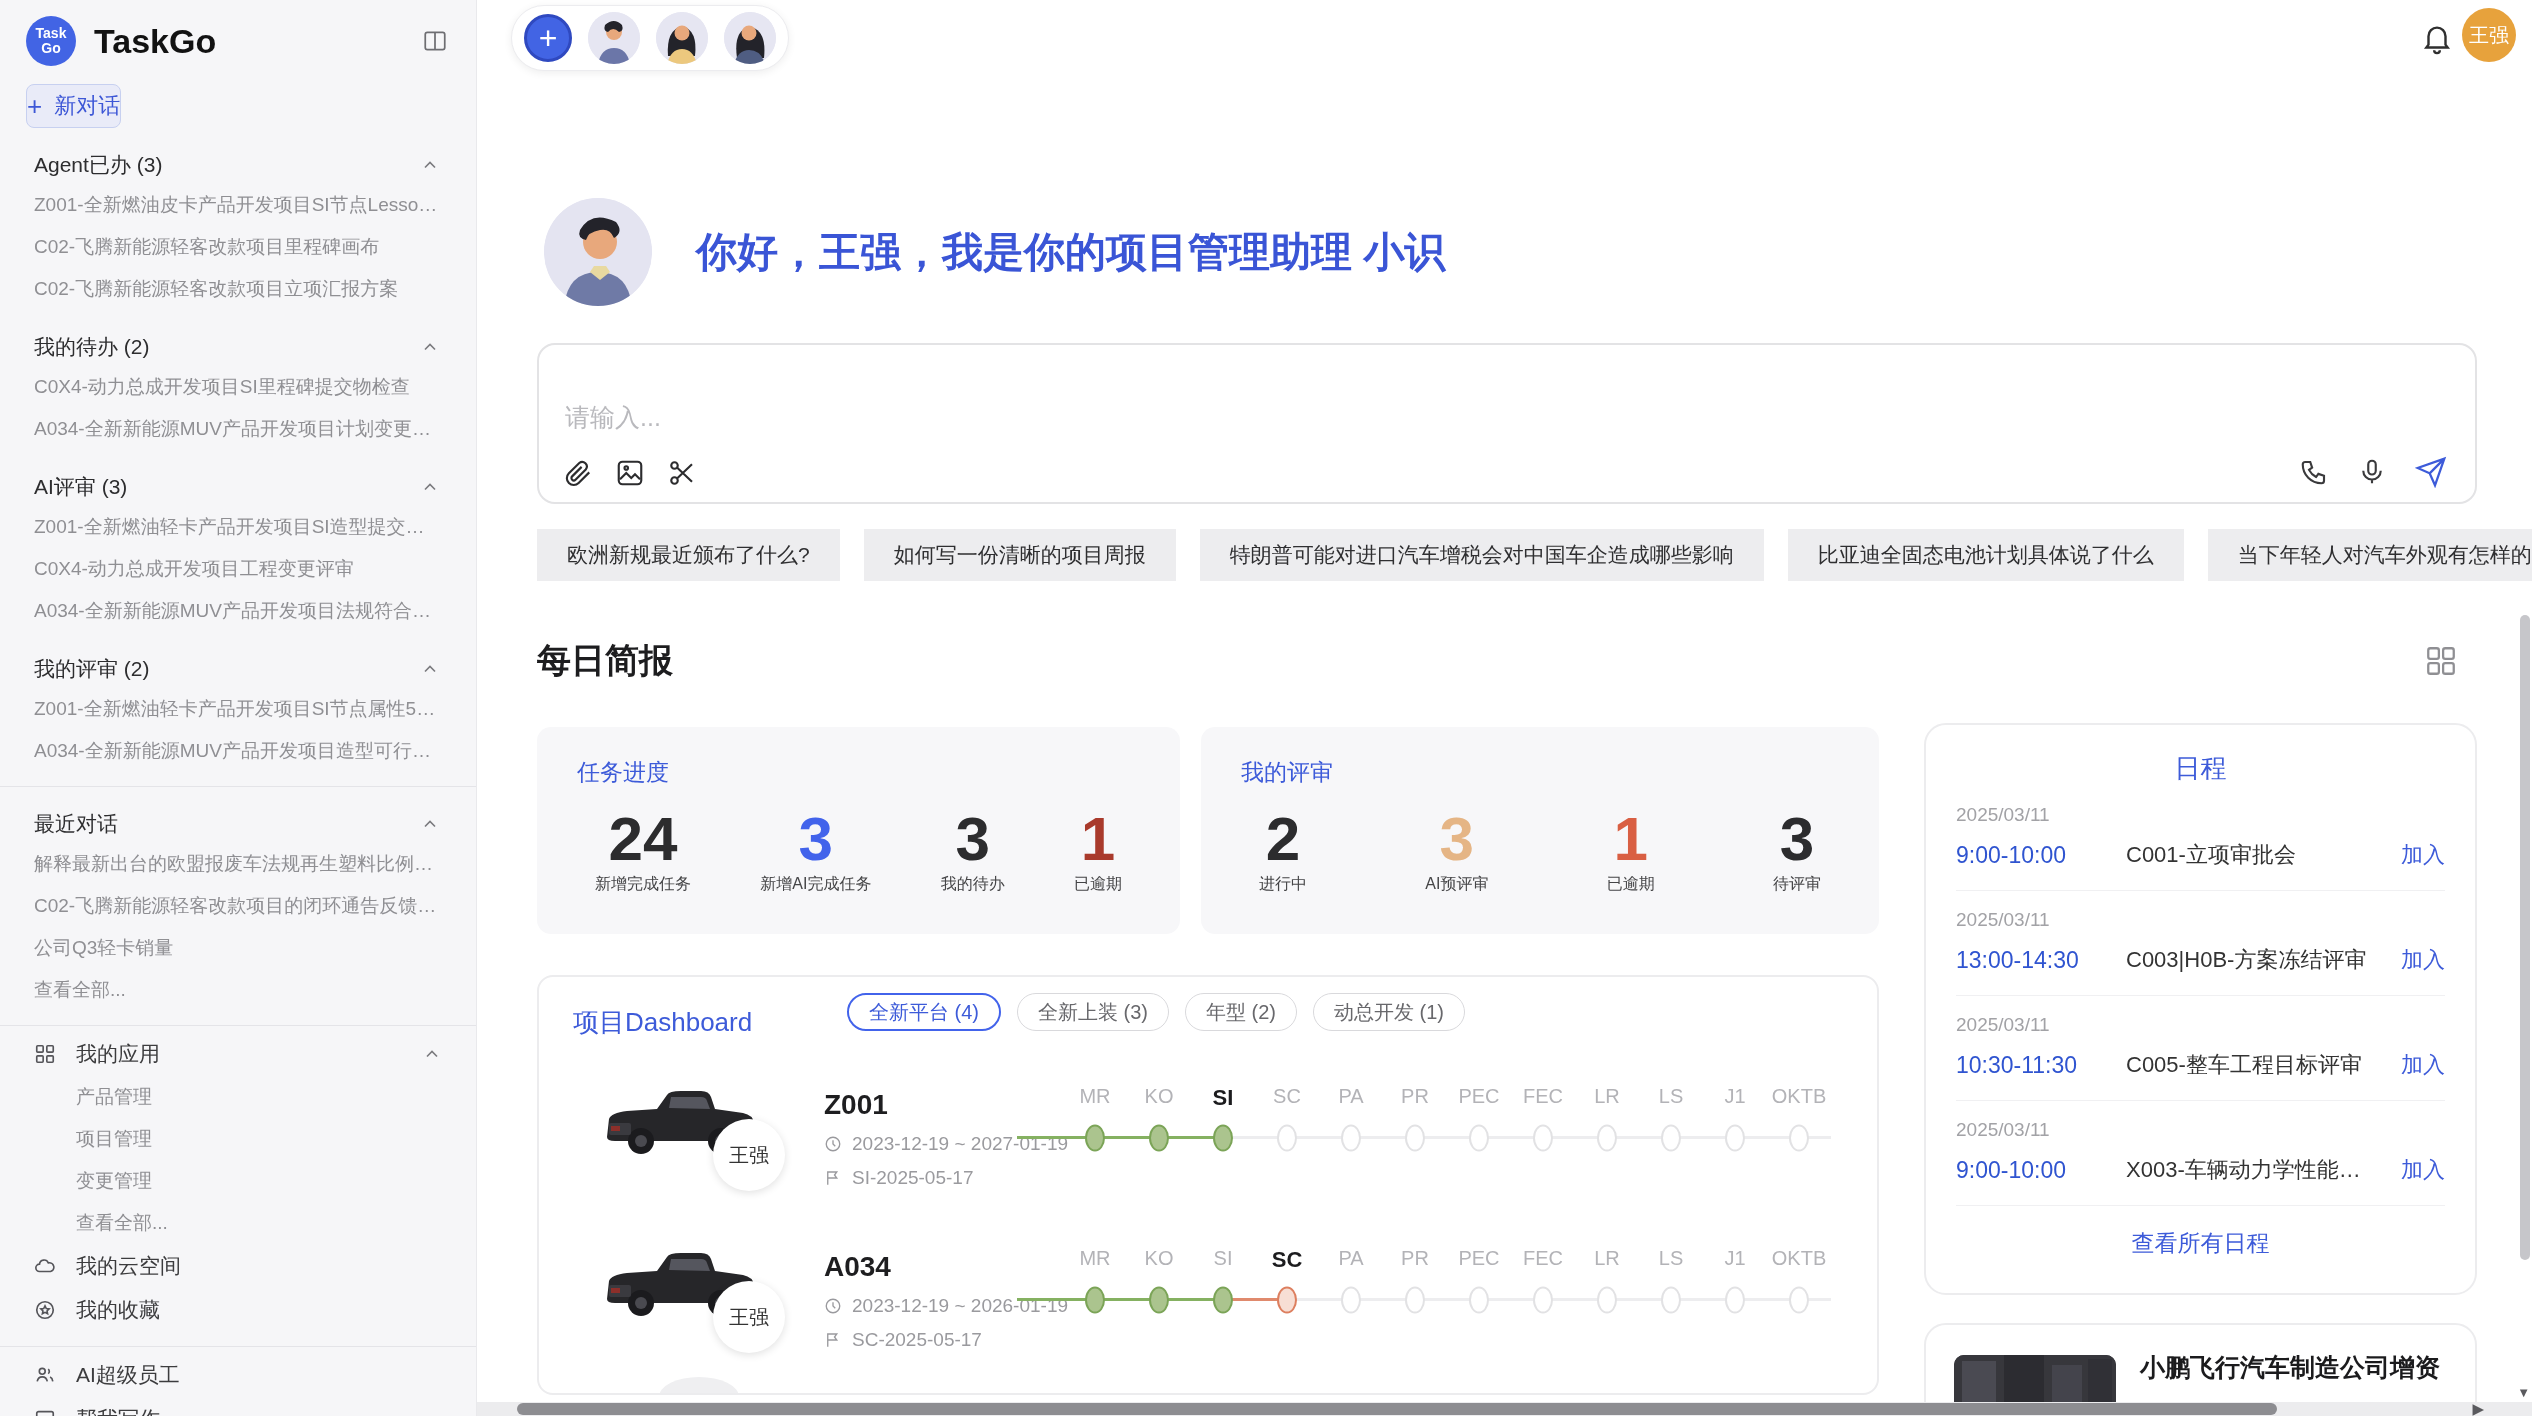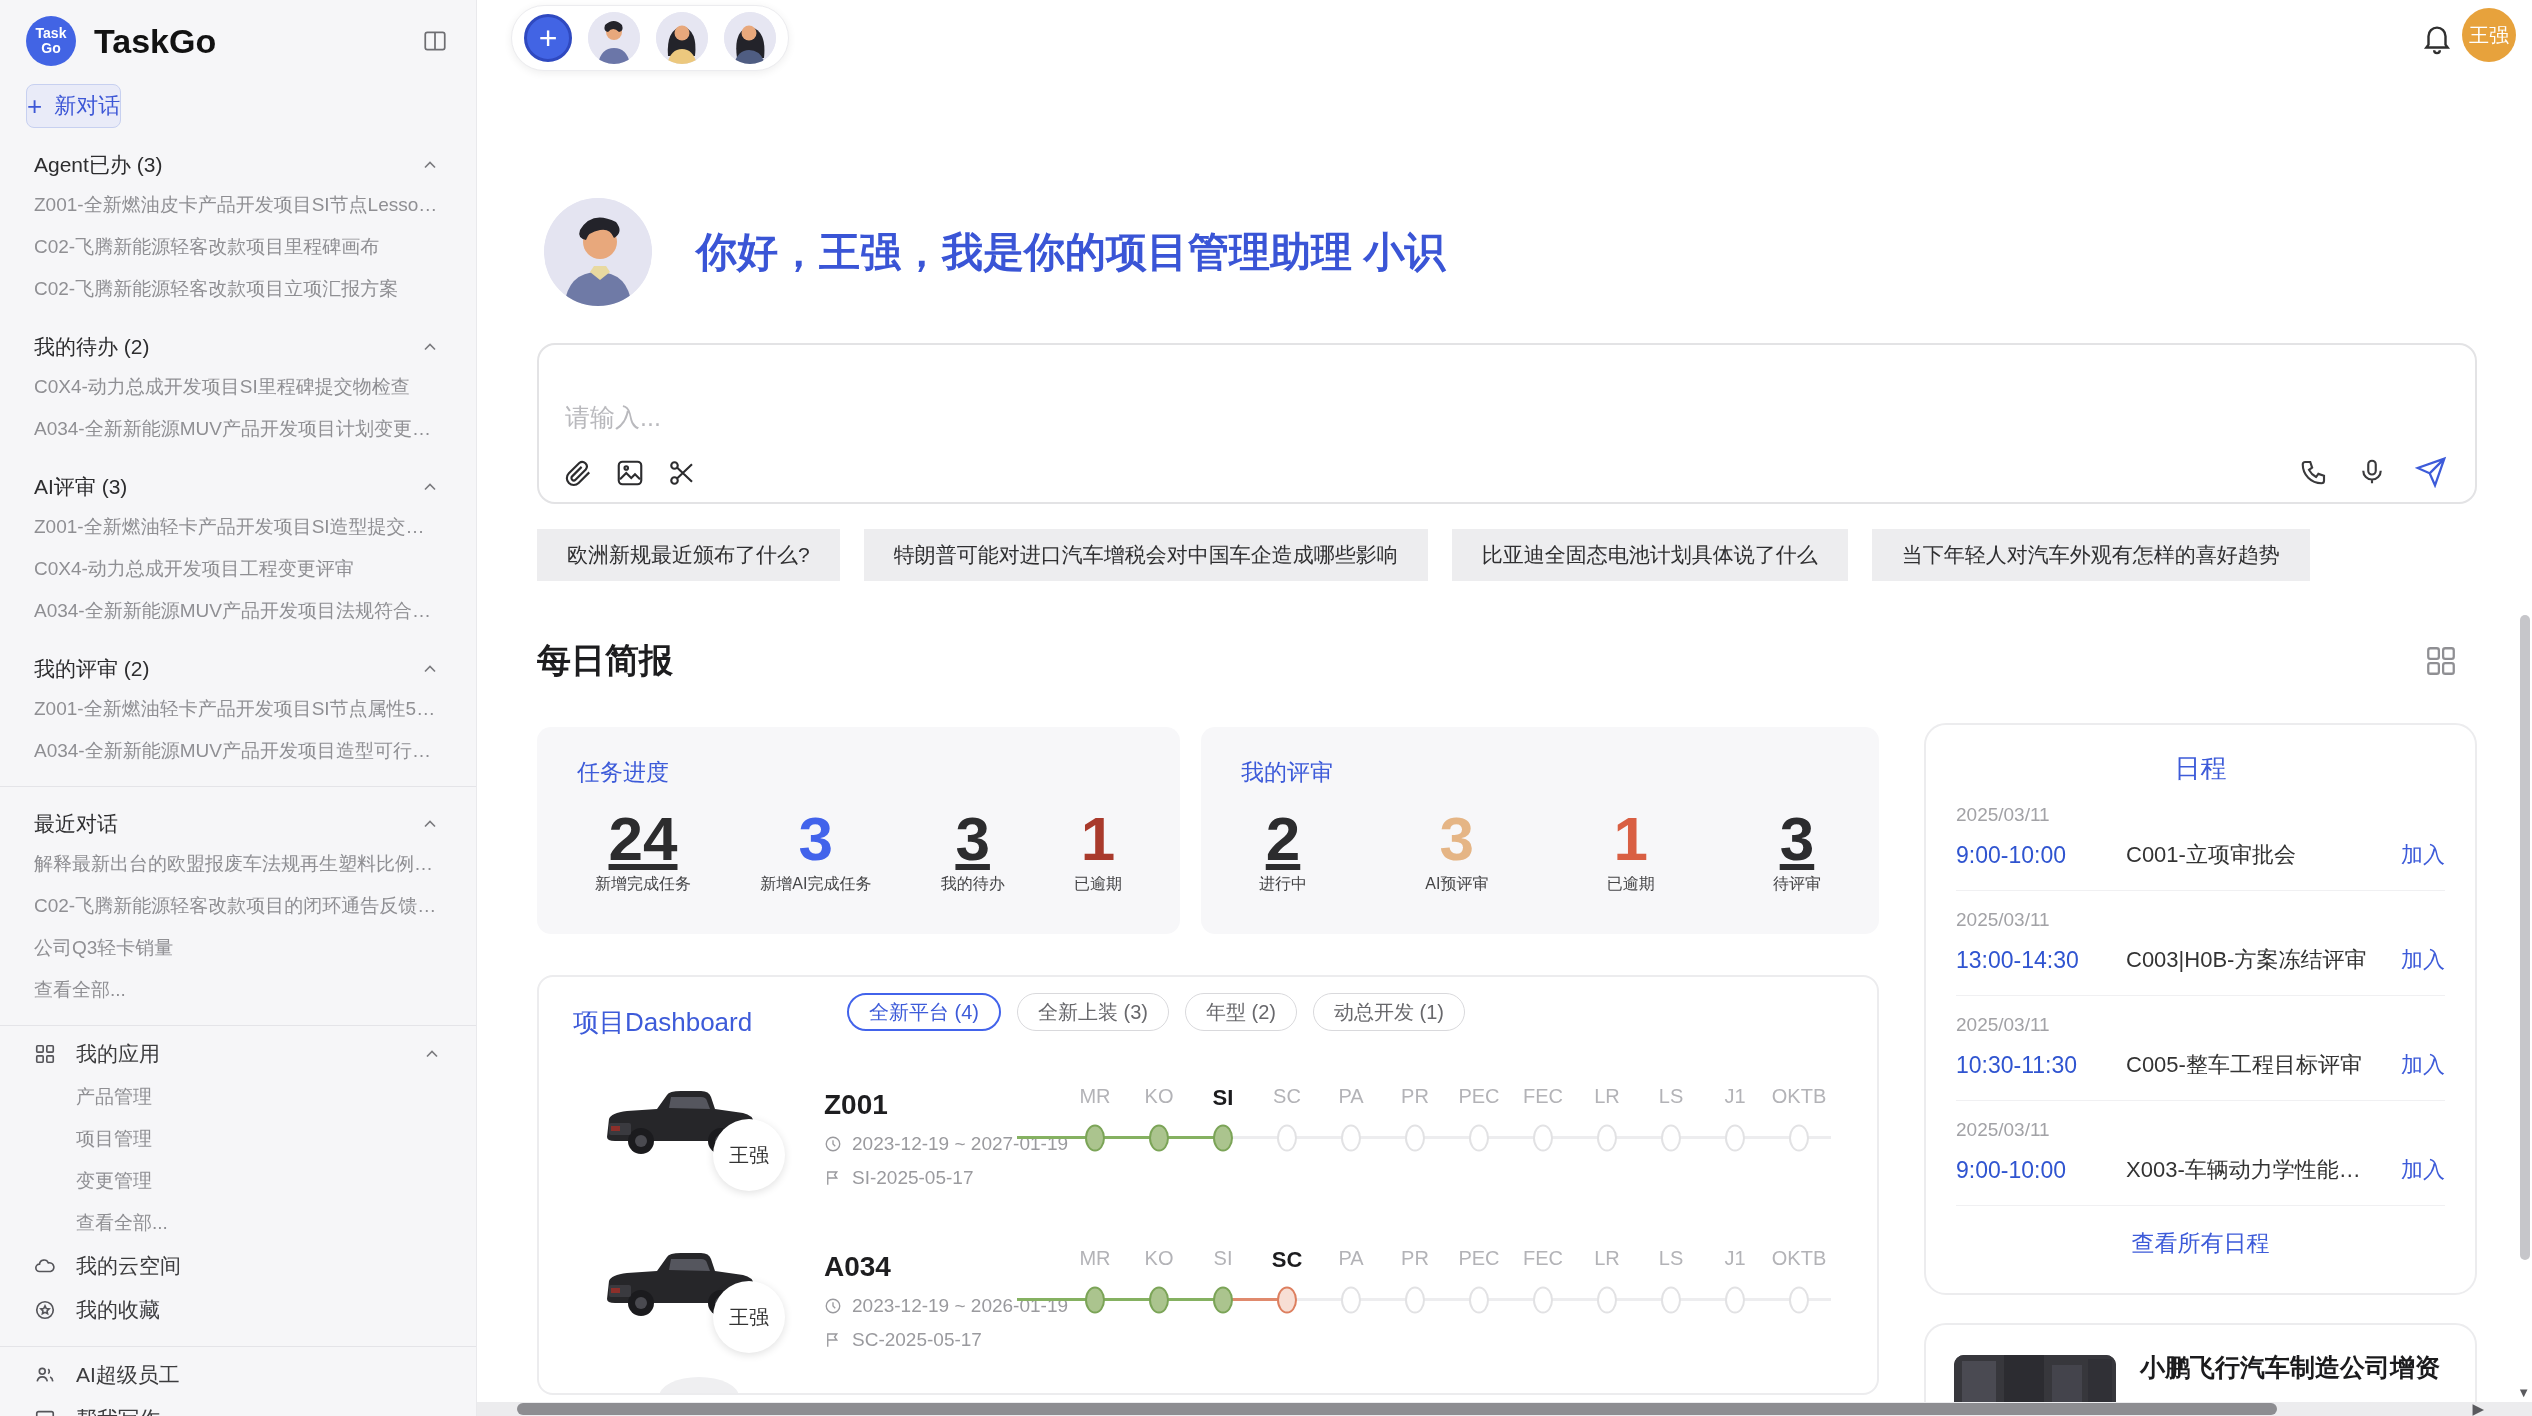--- a/index.html
+++ b/index.html
@@ -68,21 +68,21 @@
   .brief-grid-icon { position:absolute; left:2424px; top:644px; color:#8f8f93; cursor:pointer; }
 
   .stat-card { position:absolute; top:727px; height:207px; background:#f7f7f9; border-radius:14px; padding:30px 40px 0; }
   .stat-card.c1 { left:537px; width:643px; }
   .stat-card.c2 { left:1201px; width:678px; }
   .stat-title { font-size:23px; color:#3d5bd9; }
   .stat-row { display:flex; justify-content:space-between; padding:0 18px; margin-top:16px; }
   .stat-col { text-align:center; }
   .stat-val { font-size:62px; font-weight:600; line-height:70px; }
   .stat-lab { font-size:16px; color:#454547; }
-  .c-dark { color:#2c2c2e;text-decoration:underline; } .c-blue { color:#4263eb; } .c-red { color:#a93a2c; }
+  .c-dark { color:#2c2c2e; } .c-blue { color:#4263eb; } .c-red { color:#a93a2c; }
   .c-tan { color:#e5b585; } .c-salmon { color:#d95f43; }
 
   
   .dash-card { position:absolute; left:537px; top:975px; width:1342px; height:420px;
     background:#fff; border:2px solid #ececee; border-radius:16px; overflow:hidden; }
   .dash-title { position:absolute; left:34px; top:28px; font-size:26px; color:#3d5bd9; }
   .dash-filters { position:absolute; left:308px; top:16px; display:flex; gap:16px; }
   .f-chip { height:38px; border-radius:19px; border:1px solid #d9d9dc; color:#68686c;
     font-size:20px; padding:0 20px; display:flex; align-items:center; background:#fff; cursor:pointer; }
   .f-chip.active { border:2px solid #4263eb; color:#3d5bd9; }
@@ -357,20 +357,21 @@
     <span class="icon-btn send">
       <svg width="32" height="32" viewBox="0 0 24 24" fill="none" stroke="currentColor" stroke-width="1.7">
           <path d="M22 2L11 13M22 2L15 22l-4-9-9-4z"></path>
         </svg>
     </span>
   </div>
 </div>
 
 <div class="chips">
   <div class="chip">欧洲新规最近颁布了什么?</div>
+  <div class="chip">如何写一份清晰的项目周报</div>
   <div class="chip">特朗普可能对进口汽车增税会对中国车企造成哪些影响</div>
   <div class="chip">比亚迪全固态电池计划具体说了什么</div>
   <div class="chip">当下年轻人对汽车外观有怎样的喜好趋势</div>
 </div>
 
 <div class="brief-title">每日简报</div>
 <span class="brief-grid-icon">
   <svg width="34" height="34" viewBox="0 0 24 24" fill="none" stroke="currentColor" stroke-width="1.6">
       <rect x="3" y="3" width="7.5" height="7.5" rx="1.5"></rect>
       <rect x="13.5" y="3" width="7.5" height="7.5" rx="1.5"></rect>

